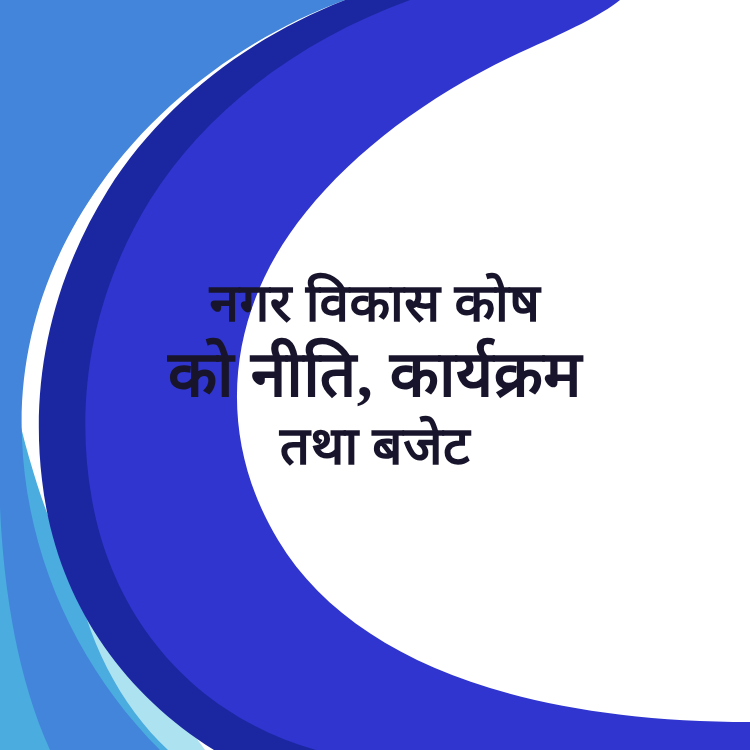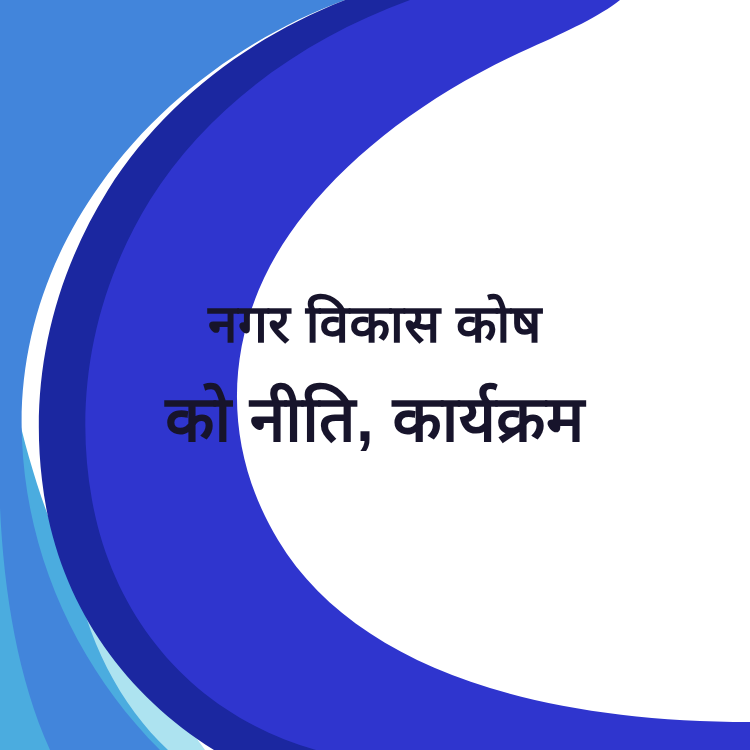--- a/index.html
+++ b/index.html
@@ -32,23 +32,23 @@
     display: flex;
     flex-direction: column;
     align-items: center;
     justify-content: center;
     text-align: center;
     pointer-events: none;
   }
   .title-line {
     display: block;
     width: 600px;
-    margin: 12px auto;
+    margin: 0 auto;
     color: #17142b;
-    font-family: Liberation Sans, sans-serif;
+    font-family: Liberation Serif, serif;
     font-weight: bold;
     font-size: 53px;
     line-height: 1.22;
     letter-spacing: 0.5px;
     white-space: nowrap;
   }
   .title-line.l1 { font-size: 53px; }
   .title-line.l2 { font-size: 53px; }
   .title-line.l3 { font-size: 64px; }
   .title-line.l4 { font-size: 53px; }
@@ -103,15 +103,16 @@
              L 750,722
              C 520,722 350,660 278,540
              C 214,434 226,310 306,212
              C 360,145 440,88 530,48
              C 568,31 600,16 620,0 Z"></path>
   </svg>
 
   <div id="title-block">
     <span class="title-line l1">नगर विकास कोष</span>
     <span class="title-line l3">को नीति, कार्यक्रम</span>
+    <span class="title-line l4">तथा बजेट</span>
   </div>
 
 </div>
 
 </body></html>

